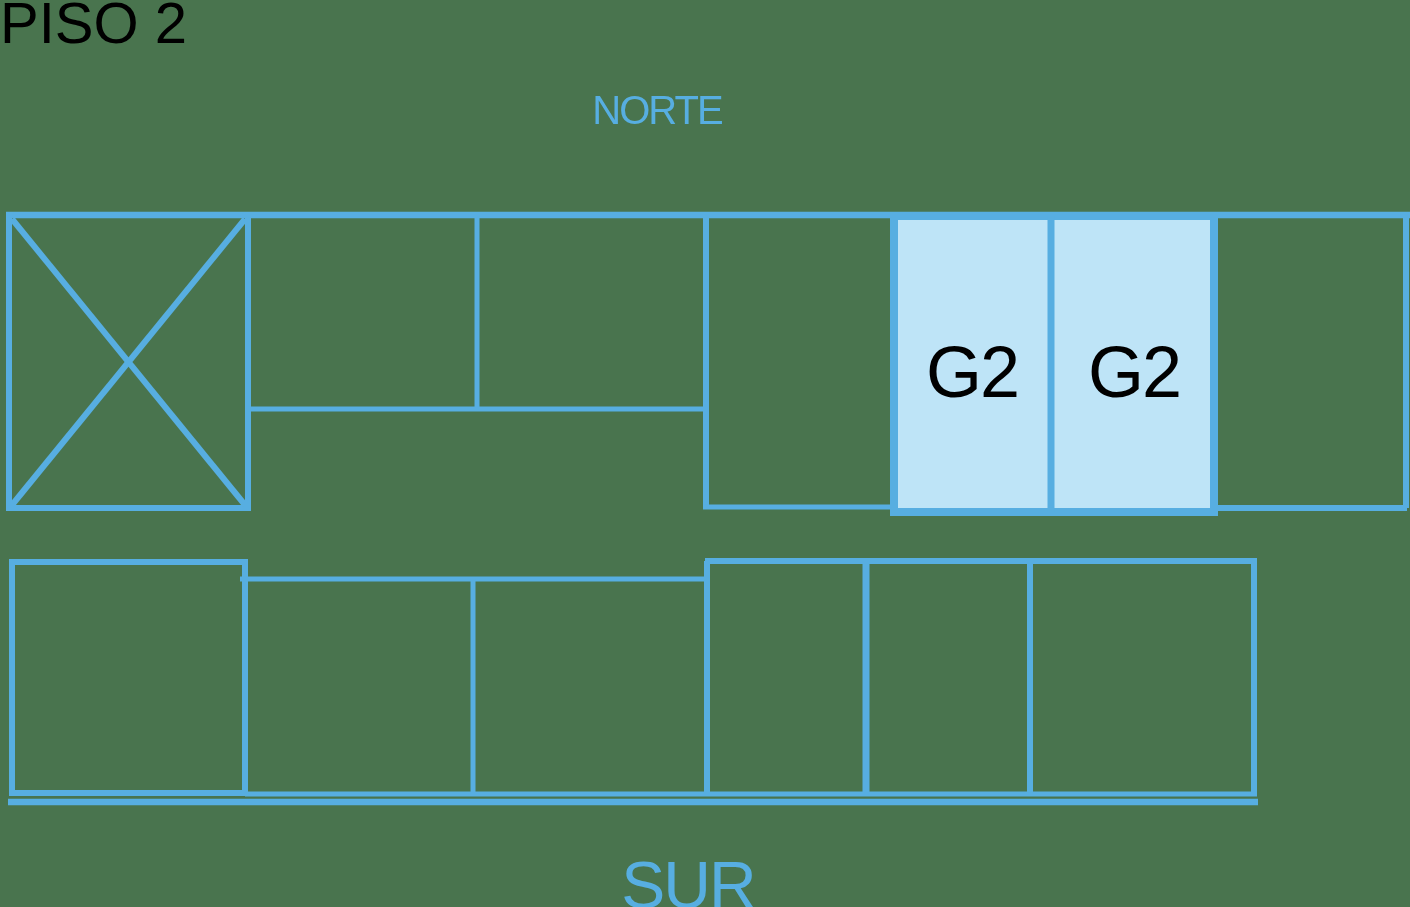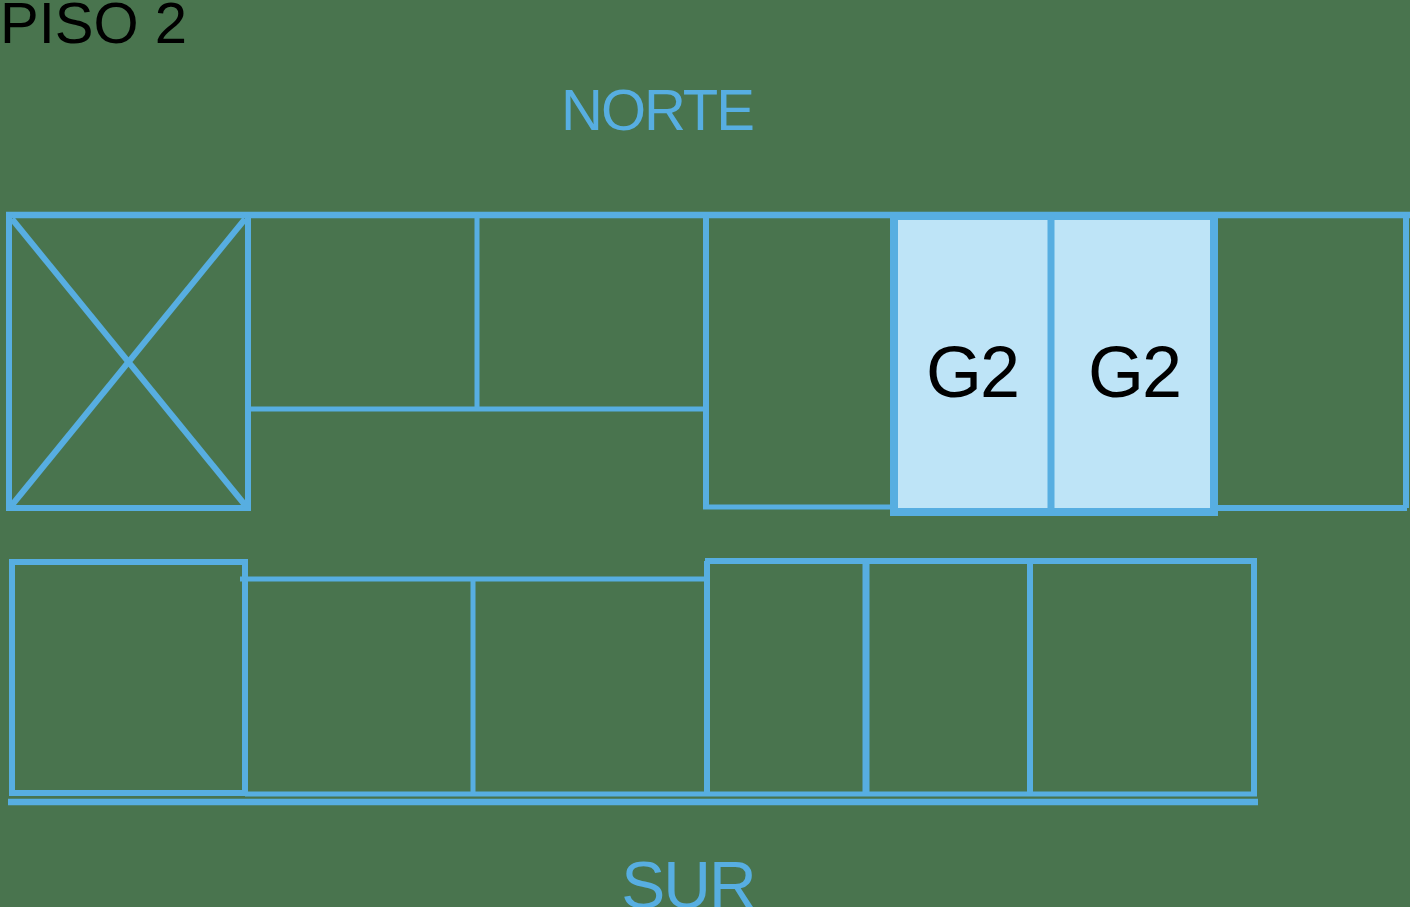--- a/index.html
+++ b/index.html
@@ -44,21 +44,21 @@
   }
   .floor-title{
     left:0px;
     top:-6px;
     font-size:58px;
     color:var(--title-color);
     letter-spacing:0px;
   }
   .compass-label{
     color:var(--wall);
-    font-size:58px;
+    font-size:40px;
     letter-spacing:-2px;
     transform:translate(-50%,-50%);
   }
   .compass-north{left:657px;top:110px;}
   .compass-south{left:688px;top:885px;font-size:66px;}
   .unit-label{
     color:var(--title-color);
     font-size:72px;
     letter-spacing:-2px;
     transform:translate(-50%,-50%);

